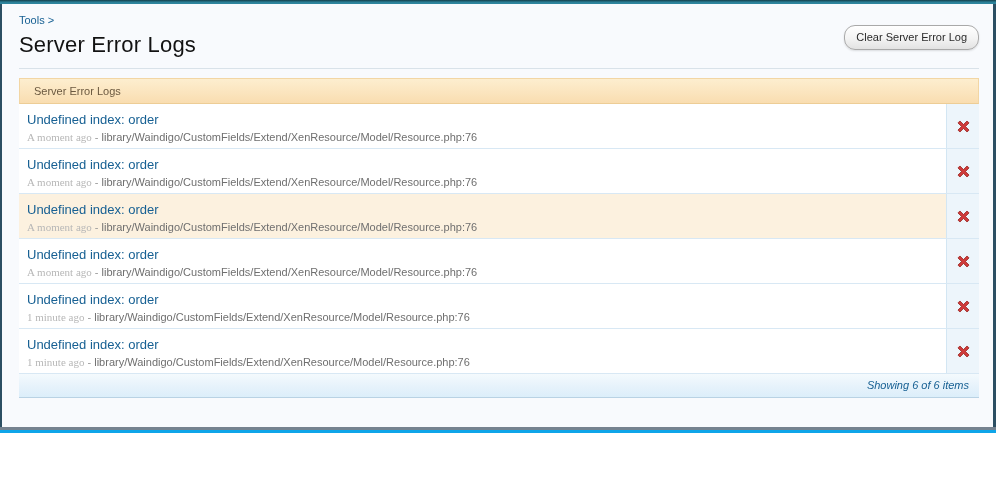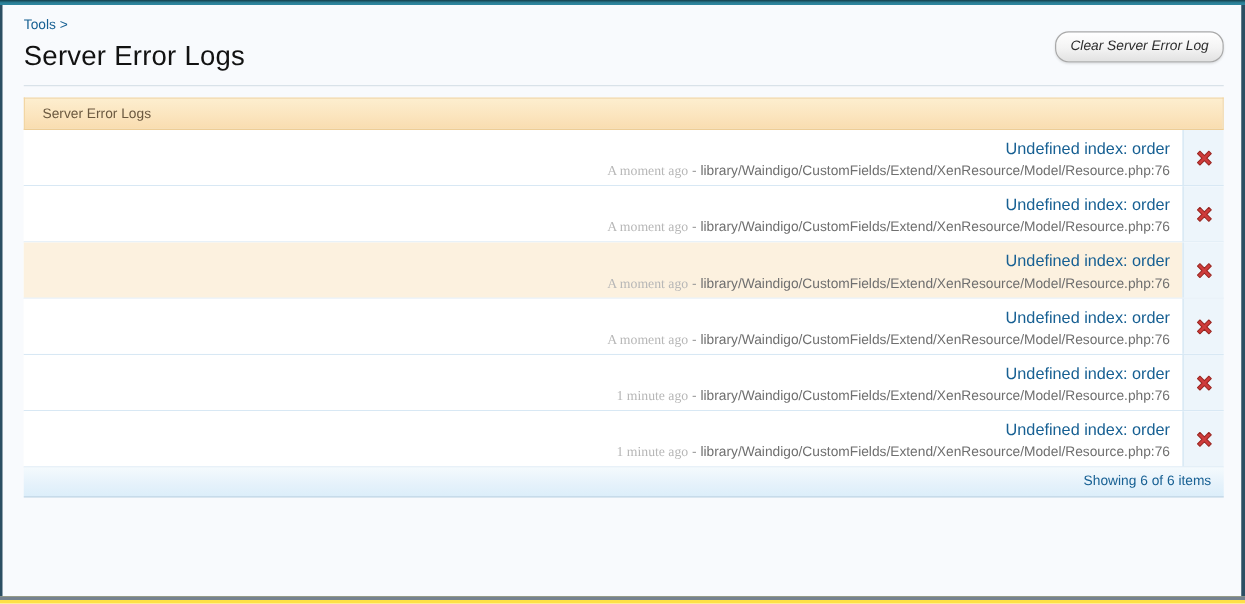--- a/index.html
+++ b/index.html
@@ -1,21 +1,21 @@
 <!DOCTYPE html>
 <html><head>
 <meta charset="utf-8">
 <style>
   * { box-sizing: border-box; margin: 0; padding: 0; }
   html, body { font-family: "Liberation Sans", "DejaVu Sans", sans-serif; background: #ffffff; }
   .screen {
     position: relative;
     width: 996px;
-    height: 483px;
-    background: #fde047;
+    height: 433px;
+    background: #0ea5e9;
     overflow: hidden;
   }
   .top-edge {
     position: absolute; top: 0; left: 0; right: 0; height: 4px;
     background: linear-gradient(180deg, #143f4a 0%, #2b7f97 55%, #2f87a0 100%);
     z-index: 3;
   }
   .page {
     position: absolute;
     top: 4px; left: 0; right: 0; bottom: 6px;
@@ -38,42 +38,41 @@
   .clear-btn {
     position: absolute; top: 21px; right: 14px;
     font-family: "Liberation Sans", sans-serif;
     font-size: 11px; color: #2b2b2b;
     padding: 5px 11px 6px;
     border: 1px solid #a9a9a9;
     border-radius: 11px;
     background: linear-gradient(180deg, #ffffff 0%, #f3f3f3 55%, #e2e2e2 100%);
     box-shadow: 0 1px 2px rgba(0,0,0,0.12);
     cursor: pointer;
-    font-style: italic;
   }
   .title-divider { border-bottom: 1px solid #d9e2e9; margin: 0 14px 9px 17px; }
 
   .panel { margin: 0 14px 0 17px; }
   .panel-heading {
     height: 26px; line-height: 25px;
     padding: 0 14px;
     font-size: 11px; color: #6b5940;
     background: linear-gradient(180deg, #fdeecf 0%, #fbe4bd 60%, #f9ddb0 100%);
     border: 1px solid #f2d6a4;
     border-bottom: 1px solid #edcd96;
   }
 
   .row {
     display: flex; align-items: stretch;
     background: #ffffff;
     border-bottom: 1px solid #d8e8f4;
     height: 45px;
   }
   .row.highlight .row-main { background: #fcf1df; }
-  .row-main { flex: 1; padding: 6px 10px 0 8px; background: #ffffff; text-align: right; }
+  .row-main { flex: 1; padding: 6px 10px 0 8px; background: #ffffff; }
   .row-title {
     display: inline-block;
     font-size: 13px; color: #176093; text-decoration: none;
     line-height: 16px; cursor: pointer;
   }
   .row-meta { font-size: 11px; line-height: 15px; margin-top: 2px; white-space: nowrap; }
   .meta-time { color: #b7b7b7; font-family: Liberation Serif, serif; }
   .meta-sep { color: #9a9a9a; }
   .meta-path { color: #6f6f6f; }
   .row-delete {
@@ -85,21 +84,21 @@
   }
   .delete-icon { display: inline-flex; width: 13px; height: 13px; }
   .delete-icon svg { display: block; }
 
   .panel-footer {
     height: 24px; line-height: 23px;
     background: linear-gradient(180deg, #f4fafd 0%, #e6f2fb 55%, #dceefa 100%);
     border-bottom: 1px solid #b9d2e4;
     text-align: right;
     padding: 0 10px;
-    font-size: 11px; color: #176093;
+    font-size: 11px; color: #176093; font-style: italic;
   }
 </style>
 </head>
 <body>
 
 <div class="screen">
   <div class="top-edge"></div>
 
   <div class="page">
 

